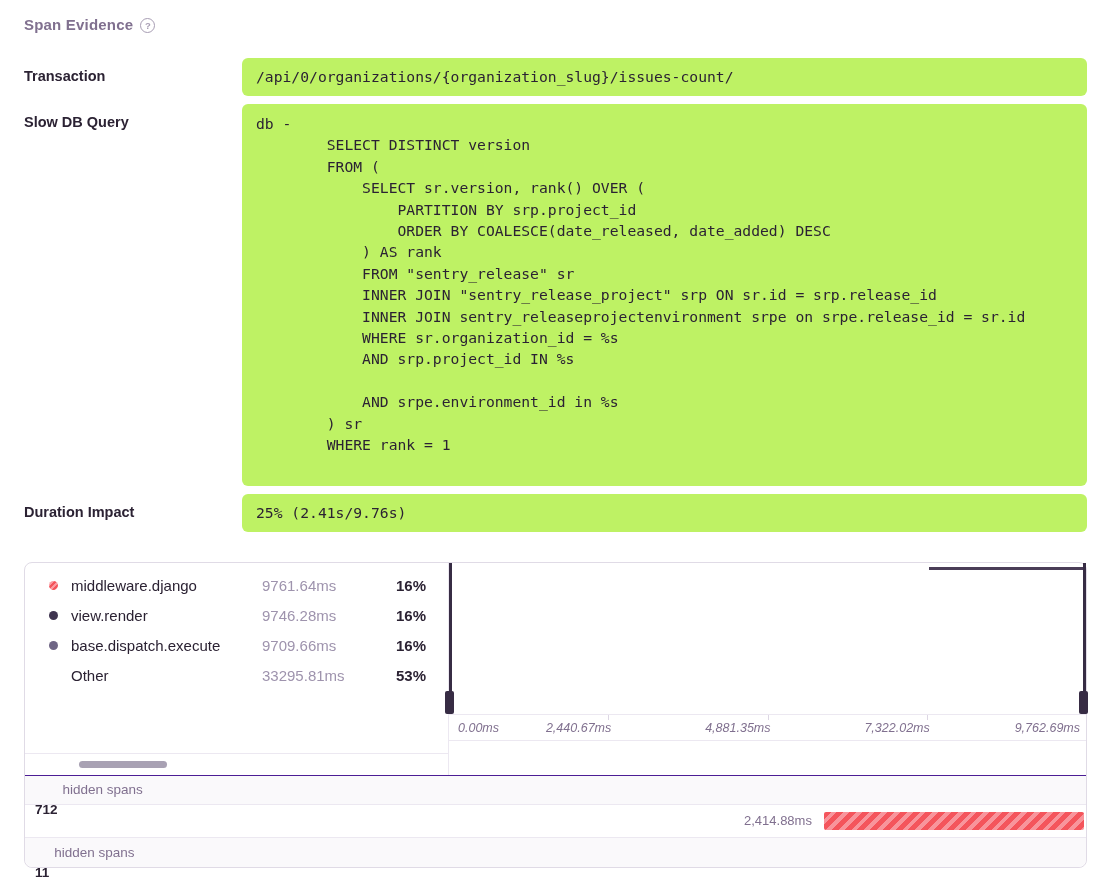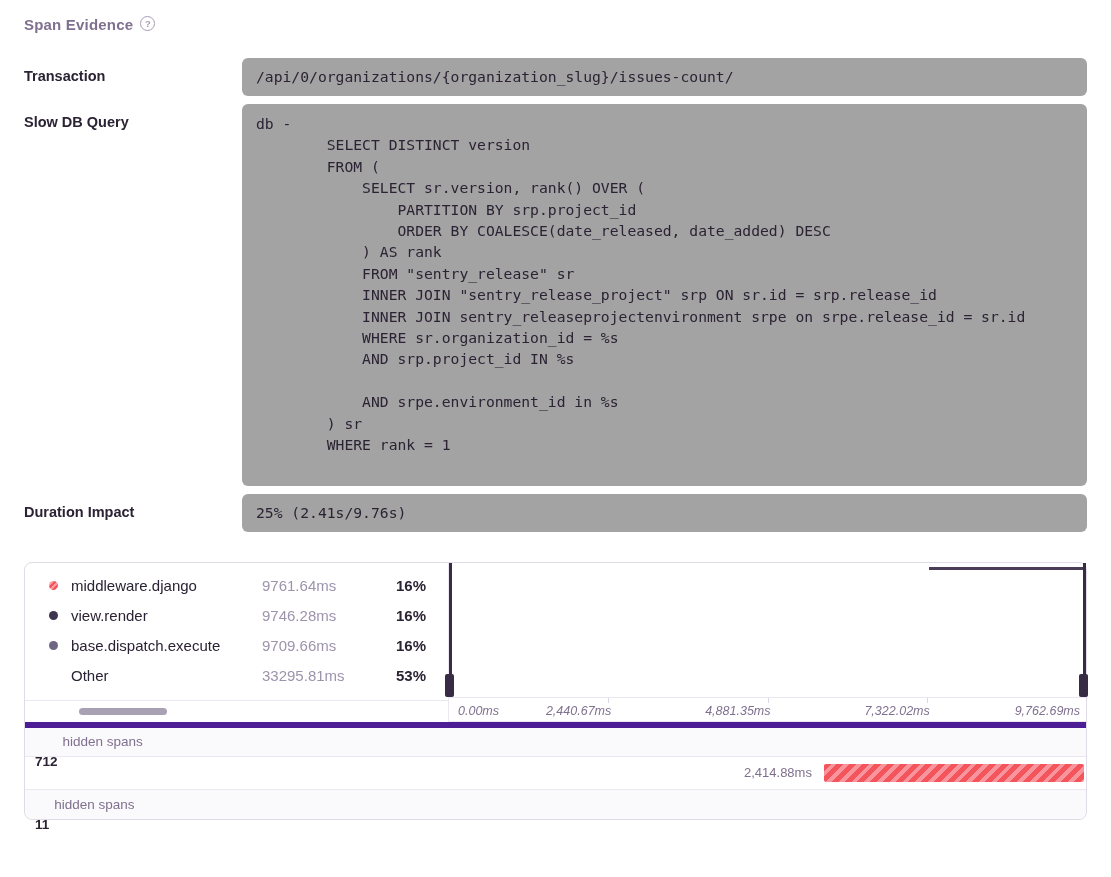--- a/index.html
+++ b/index.html
@@ -5,43 +5,43 @@
   * { box-sizing: border-box; }
   html,body { margin:0; padding:0; }
   body {
     width:1111px; height:877px; background:#ffffff;
     font-family:"Liberation Sans", sans-serif; color:#2b2233;
     overflow:hidden;
   }
   .wrap { padding:16px 24px 0 24px; }
 
   
-  .sec-header { display:flex; align-items:flex-start; gap:7px; margin-bottom:25px; }
+  .sec-header { display:flex; align-items:flex-end; gap:7px; margin-bottom:25px; }
   .sec-title { font-size:15px; font-weight:700; color:#80708f; letter-spacing:.2px; }
   .help-icon {
     width:15px; height:15px; border:1.4px solid #a79db3; border-radius:50%;
     color:#a79db3; font-size:9.5px; font-weight:700; line-height:12px;
     display:flex; align-items:center; justify-content:center; cursor:pointer;
   }
 
   
   .kv-row { display:flex; margin-bottom:8px; align-items:flex-start; }
   .kv-label { width:218px; flex:none; font-size:14.5px; font-weight:700; padding-top:10px; }
   .kv-value {
-    flex:1; background:#a3a3a3; border-radius:6px; padding:9px 14px;
+    flex:1; background:#bef264; border-radius:6px; padding:9px 14px;
     font-family:"DejaVu Sans Mono", monospace; font-size:14.7px; line-height:20px;
     color:#2b2233;
   }
   .kv-value.code { padding:9px 14px 30px 14px; }
   .kv-value pre { margin:0; font-family:inherit; font-size:inherit; line-height:21.4px; white-space:pre; }
 
   
   .chart { margin-top:30px; border:1px solid #e0dbe6; border-radius:8px; background:#fff; }
 
-  .main { display:flex; height:165px; border-bottom:6px solid #4c1d95; }
+  .main { display:flex; height:213px; border-bottom:1px solid #4c1d95; }
   .left-panel { width:424px; flex:none; border-right:1px solid #ece8f1; display:flex; flex-direction:column; }
   .legend { flex:1; padding-top:8px; }
   .legend-row { height:30px; display:flex; align-items:center; padding:0 22px 0 24px; }
   .dot { width:9px; height:9px; border-radius:50%; margin-right:13px; flex:none; }
   .dot.none { background:transparent; }
   .dot.hatched { background:repeating-linear-gradient(135deg,#f4555c 0 2px,#fa9aa1 2px 4px); }
   .dot.c2 { background:#3f3550; }
   .dot.c3 { background:#6f6685; }
   .legend-name { flex:1; font-size:15px; color:#2b2233; }
   .legend-duration { width:112px; font-size:15px; color:#9e93ad; }

